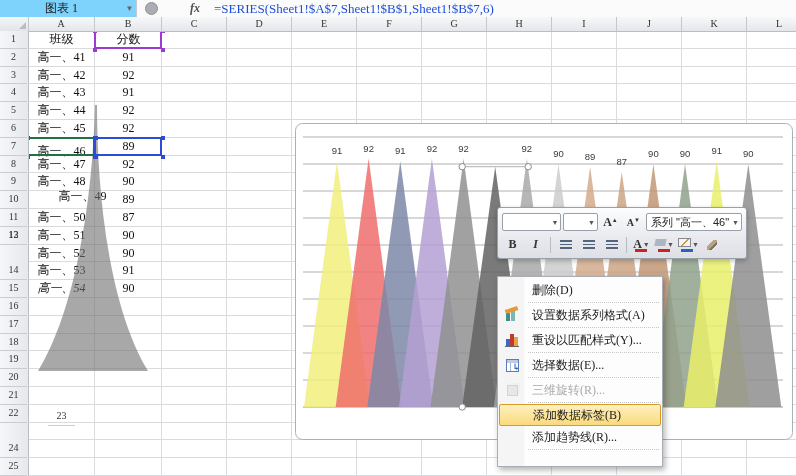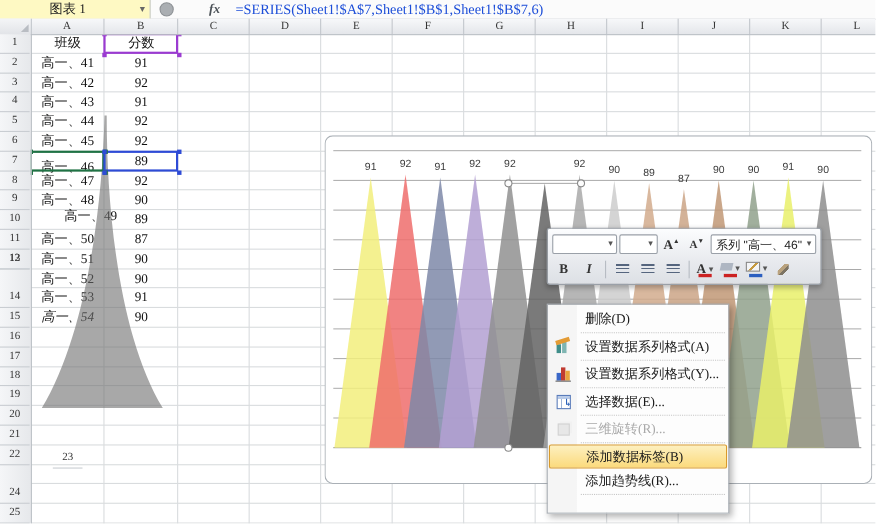--- a/index.html
+++ b/index.html
@@ -3,21 +3,21 @@
 <meta charset="utf-8">
 <style>
   html,body{margin:0;padding:0;}
   body{width:796px;height:476px;overflow:hidden;position:relative;
        font-family:"Liberation Sans","DejaVu Sans",sans-serif;background:#fff;}
   .serif{font-family:"Liberation Serif","DejaVu Serif",serif;}
 
   
   .topbar{position:absolute;left:0;top:0;width:796px;height:17px;background:#fbfbfb;
           border-bottom:1px solid #b9bec4;display:flex;align-items:center;z-index:2;}
-  .namebox{width:136px;height:17px;background:#fef9c3;border-right:1px solid #c6cad0;
+  .namebox{width:136px;height:17px;background:#7dd3fc;border-right:1px solid #c6cad0;
            display:flex;align-items:center;}
   .namebox .nb-text{flex:1;text-align:center;font-size:12px;color:#222;}
   .nb-arrow{width:13px;font-size:8px;color:#666;text-align:center;}
   .record-dot{width:11px;height:11px;border-radius:50%;background:#aaaeb2;
               border:1px solid #8d9195;margin-left:8px;}
   .fxbox{margin-left:32px;font-size:12px;color:#4c5258;font-style:italic;font-weight:bold;
          font-family:"Liberation Serif","DejaVu Serif",serif;}
   .formula{margin-left:14px;font-size:13px;color:#1d4ed8;white-space:nowrap;}
 
   
@@ -382,21 +382,21 @@
         <span class="b1"></span>
         <span class="b2"></span>
         <span class="b3"></span>
         <span class="base"></span>
         <span class="sw"></span>
         <span class="t"></span>
         <span class="a"></span>
         <span class="c"></span>
         <span class="pe"></span>
       </div>
-      <span class="mi-label">设置数据系列格式(Y)...</span>
+      <span class="mi-label">重设以匹配样式(Y)...</span>
     </div>
     <div class="mi-sep"></div>
     <div class="mi">
       <div class="ic select-data-icon">
         <span class="b1"></span>
         <span class="b2"></span>
         <span class="b3"></span>
         <span class="base"></span>
         <span class="sw"></span>
         <span class="t"></span>

